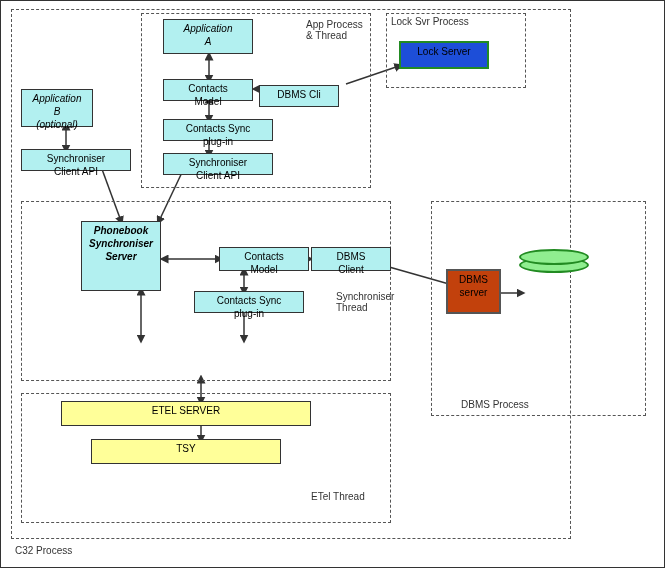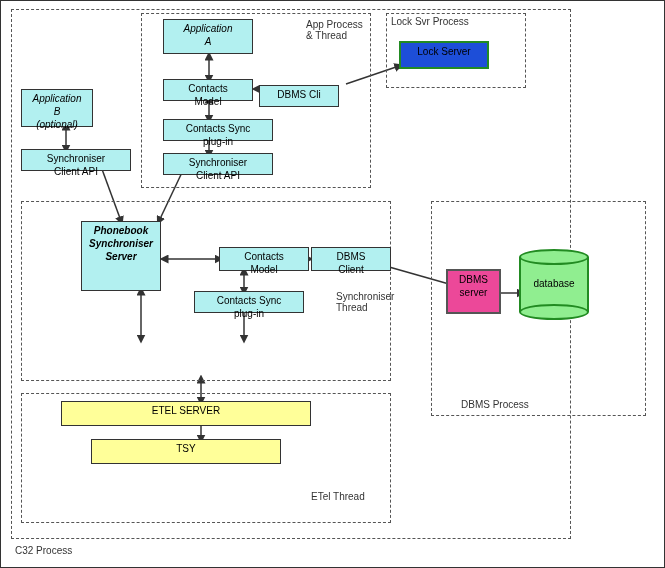--- a/index.html
+++ b/index.html
@@ -31,21 +31,21 @@
       align-items: flex-start;
       justify-content: center;
       text-align: center;
       font-size: 10px;
       line-height: 1.3;
       padding: 2px 16px;
     }
     .box-cyan { background: #b2f0f0; }
     .box-green { background: #1d4ed8; border: 2px solid #228B22; }
     .box-yellow { background: #ffff99; }
-    .box-white { background: #ec4899; }
+    .box-white { background: #c2410c; }
     .box-italic { font-style: italic; }
     
     .boundary-label {
       position: absolute;
       font-size: 10px;
       color: #333;
     }
     
     .arrows-svg {
       position: absolute;
@@ -231,19 +231,16 @@
     <span>ETEL SERVER</span>
   </div>
 
   <div class="box box-white" style="left:445px; top:268px; width:55px; height:45px; border: 2px solid #555;">
     <span style="white-space: pre-line;">DBMS
 server</span>
   </div>
 
   <div class="cylinder" style="left:518px; top:248px;">
     <div class="cyl-top"></div>
-    <div class="cyl-body">
-      <span>database</span>
-    </div>
     <div class="cyl-bottom"></div>
   </div>
 
 </div>
 
 </body></html>

